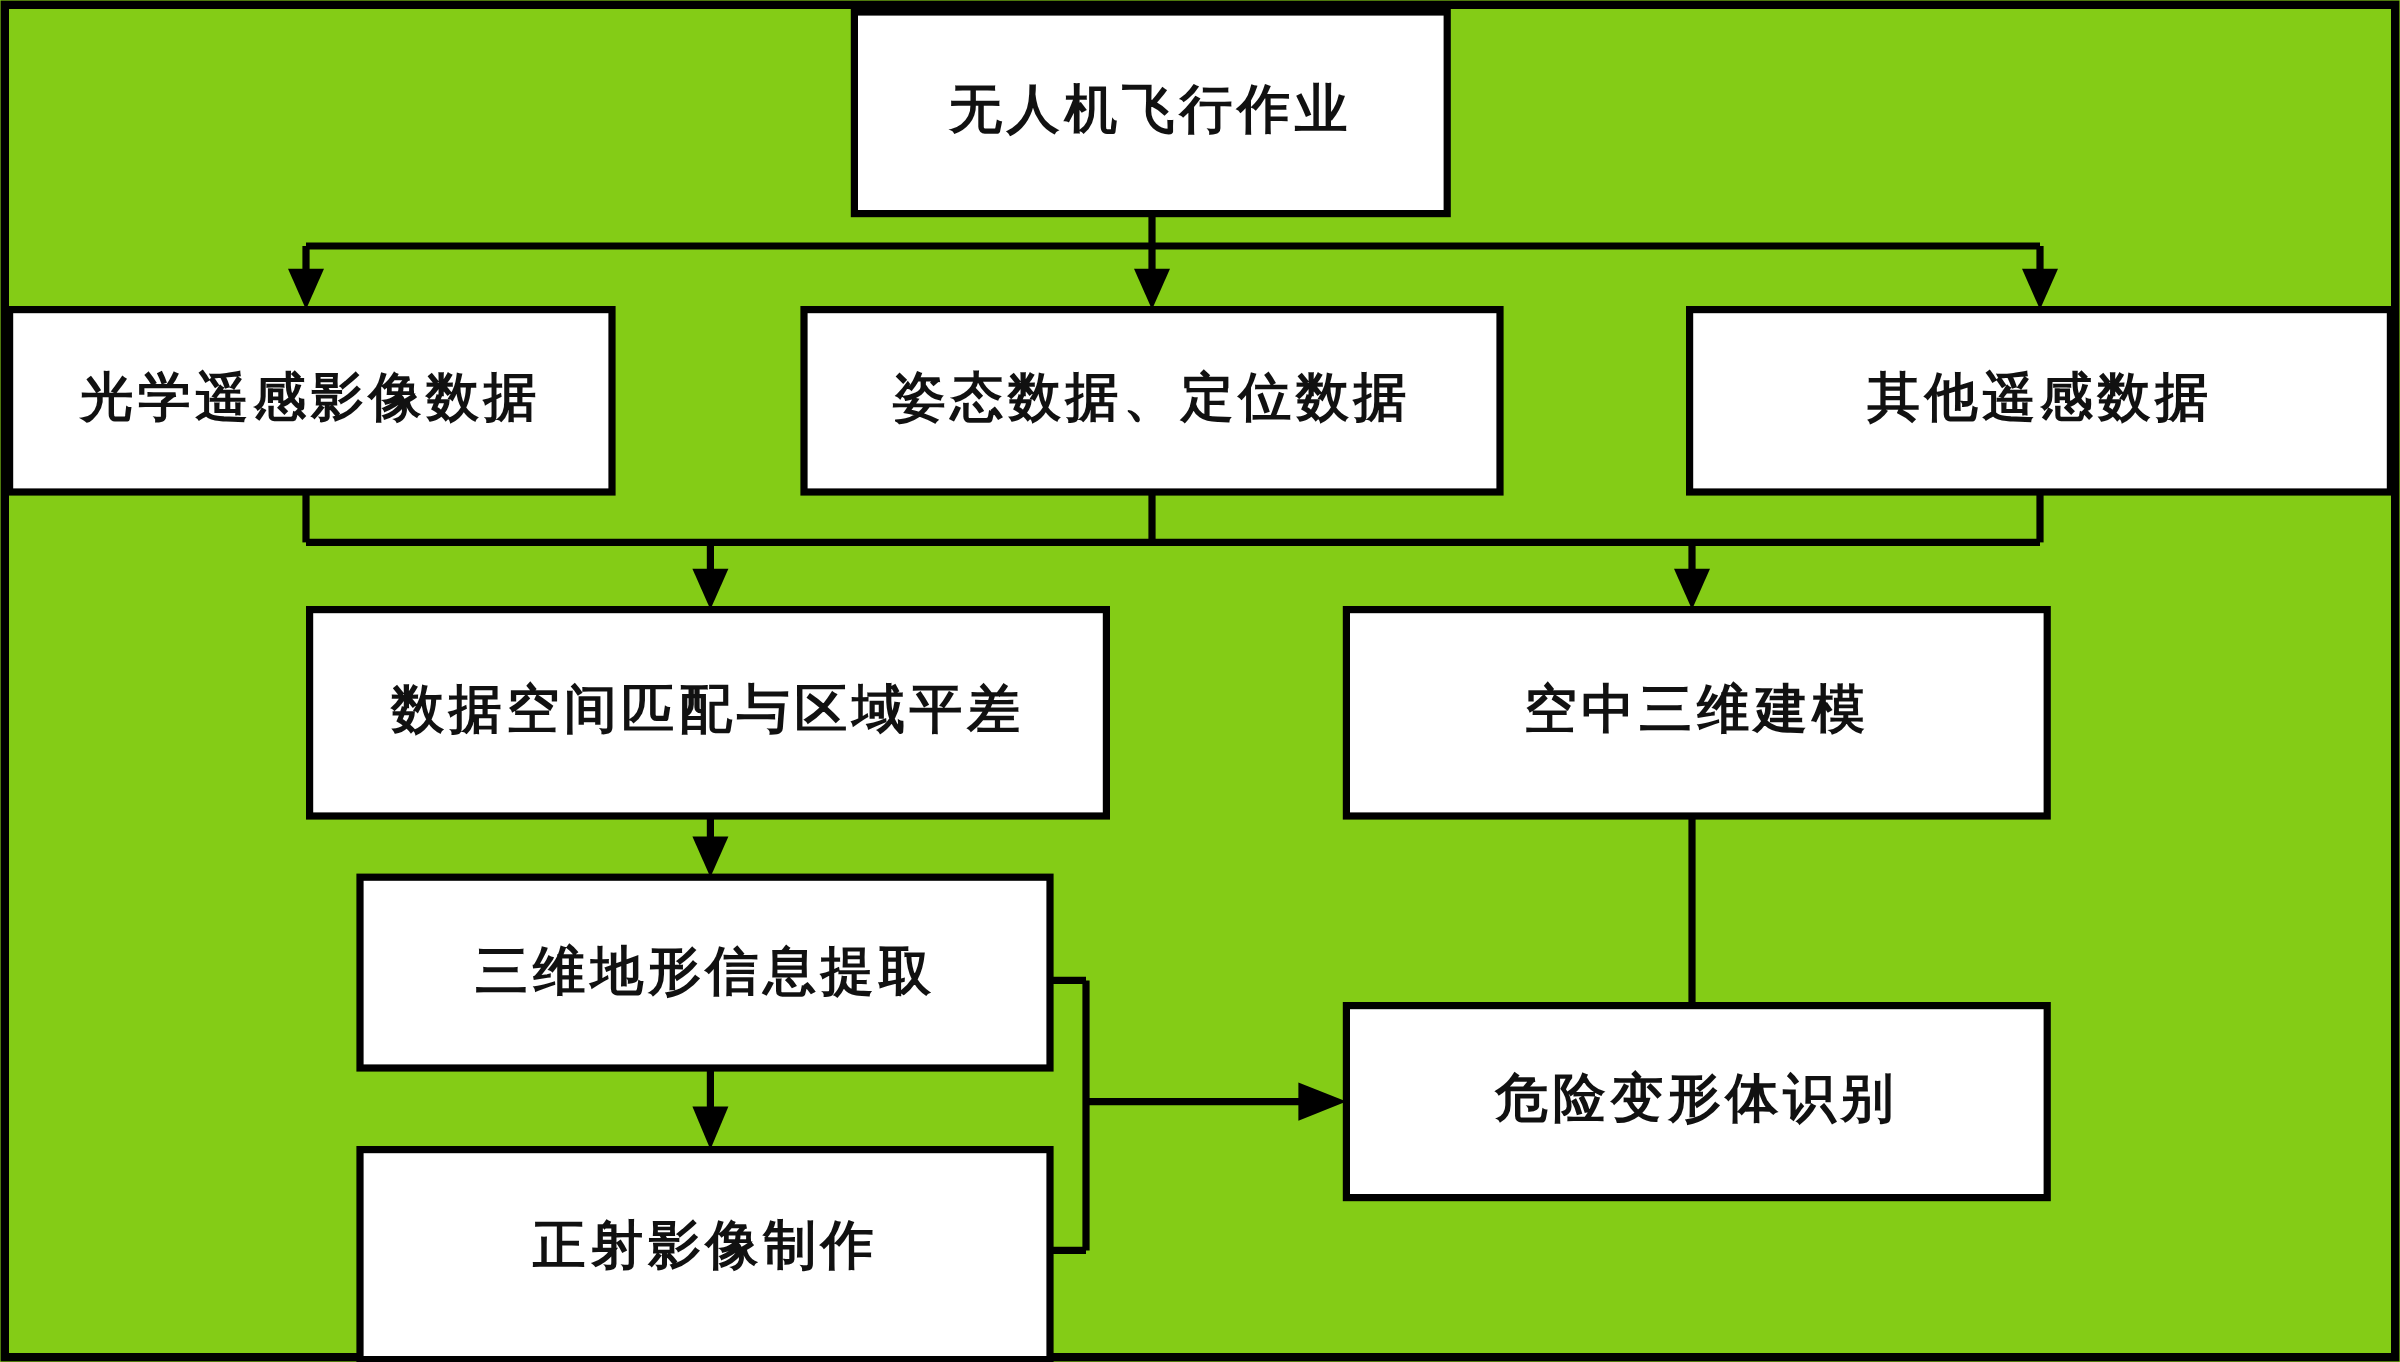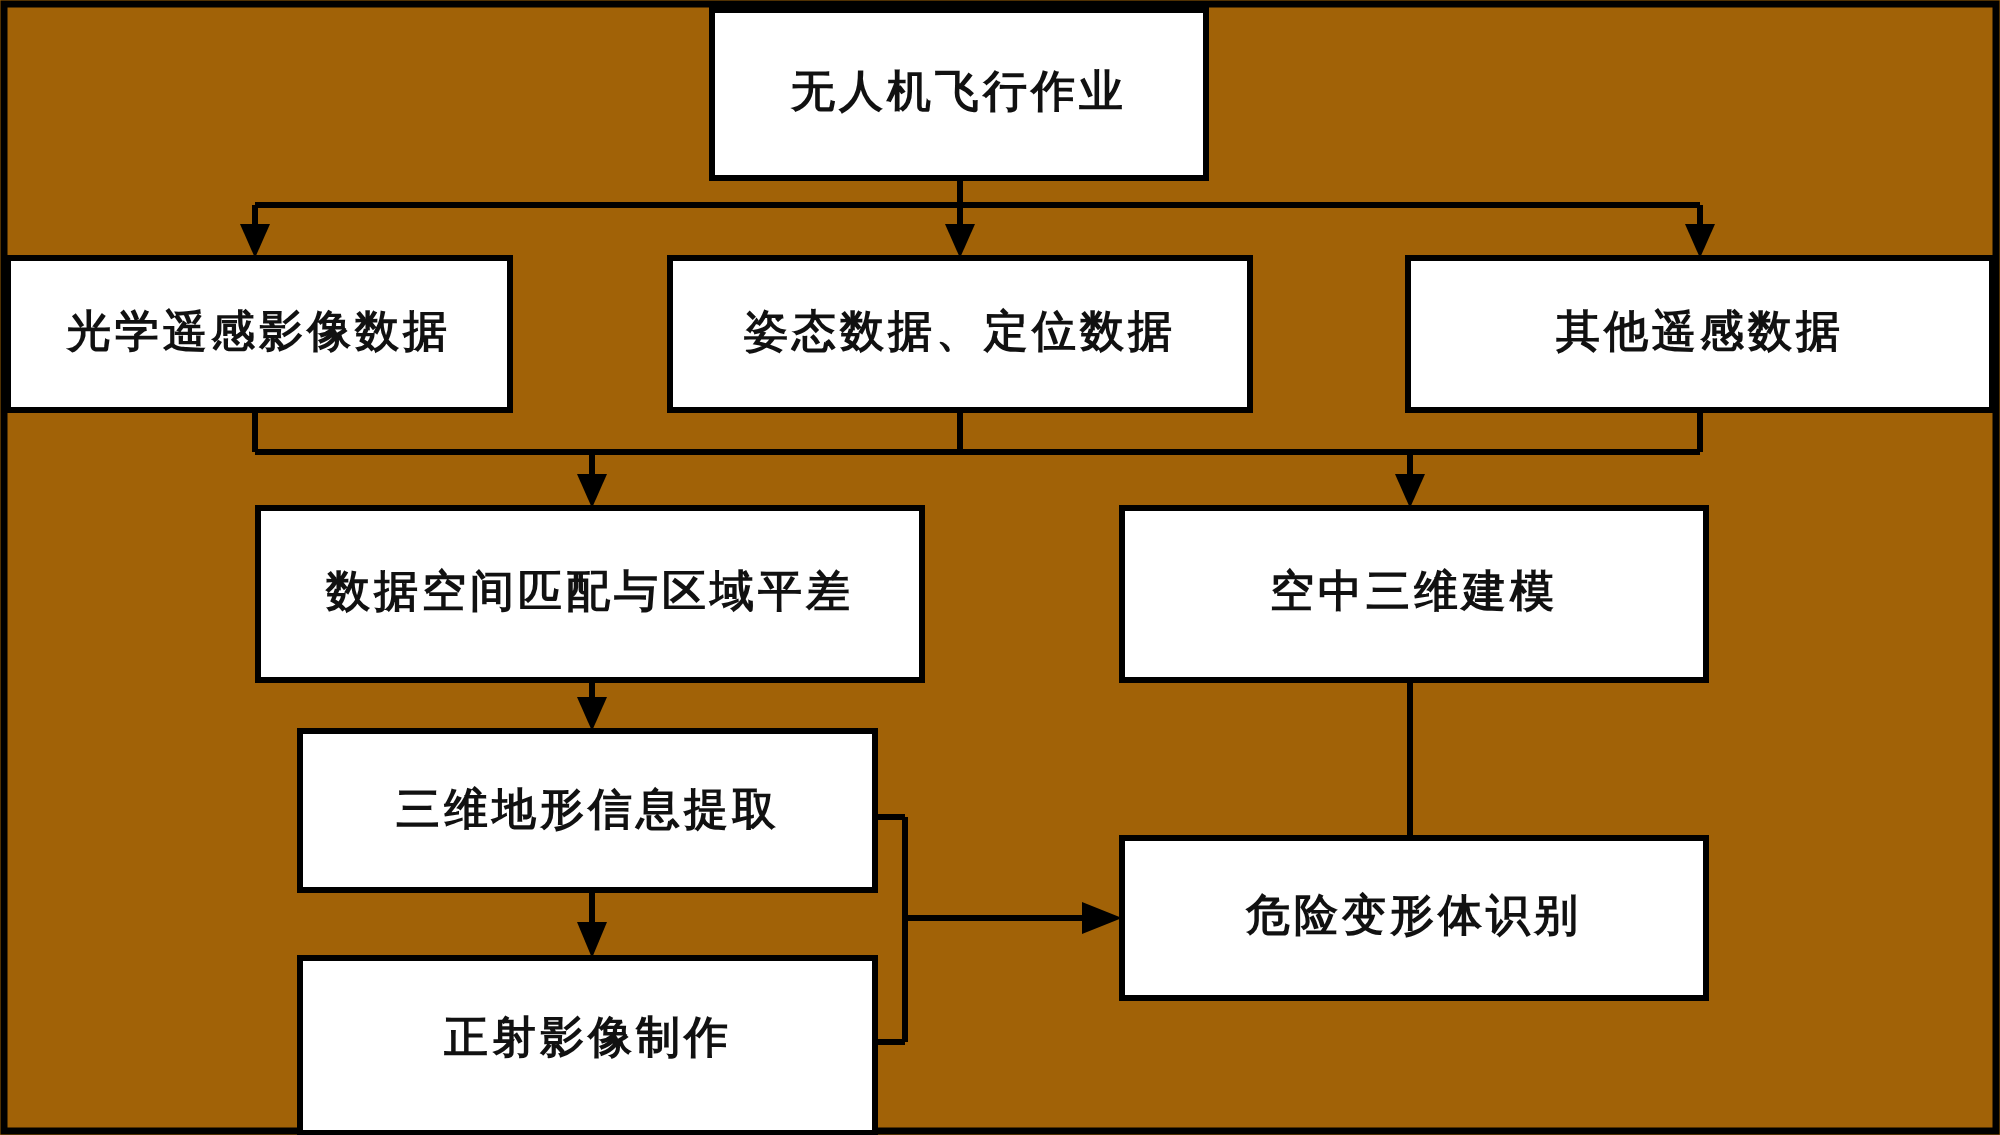--- a/index.html
+++ b/index.html
@@ -7,21 +7,21 @@
     padding: 0;
     background: #ffffff;
   }
   body {
     font-family: "Liberation Serif", "DejaVu Serif", serif;
   }
   #diagram-root {
     position: relative;
     width: 2000px;
     height: 1135px;
-    background: #a16207;
+    background: #84cc16;
     overflow: hidden;
   }
   svg#flowchart {
     display: block;
     width: 2000px;
     height: 1135px;
   }
   .node-box {
     fill: #ffffff;
     stroke: #000000;

